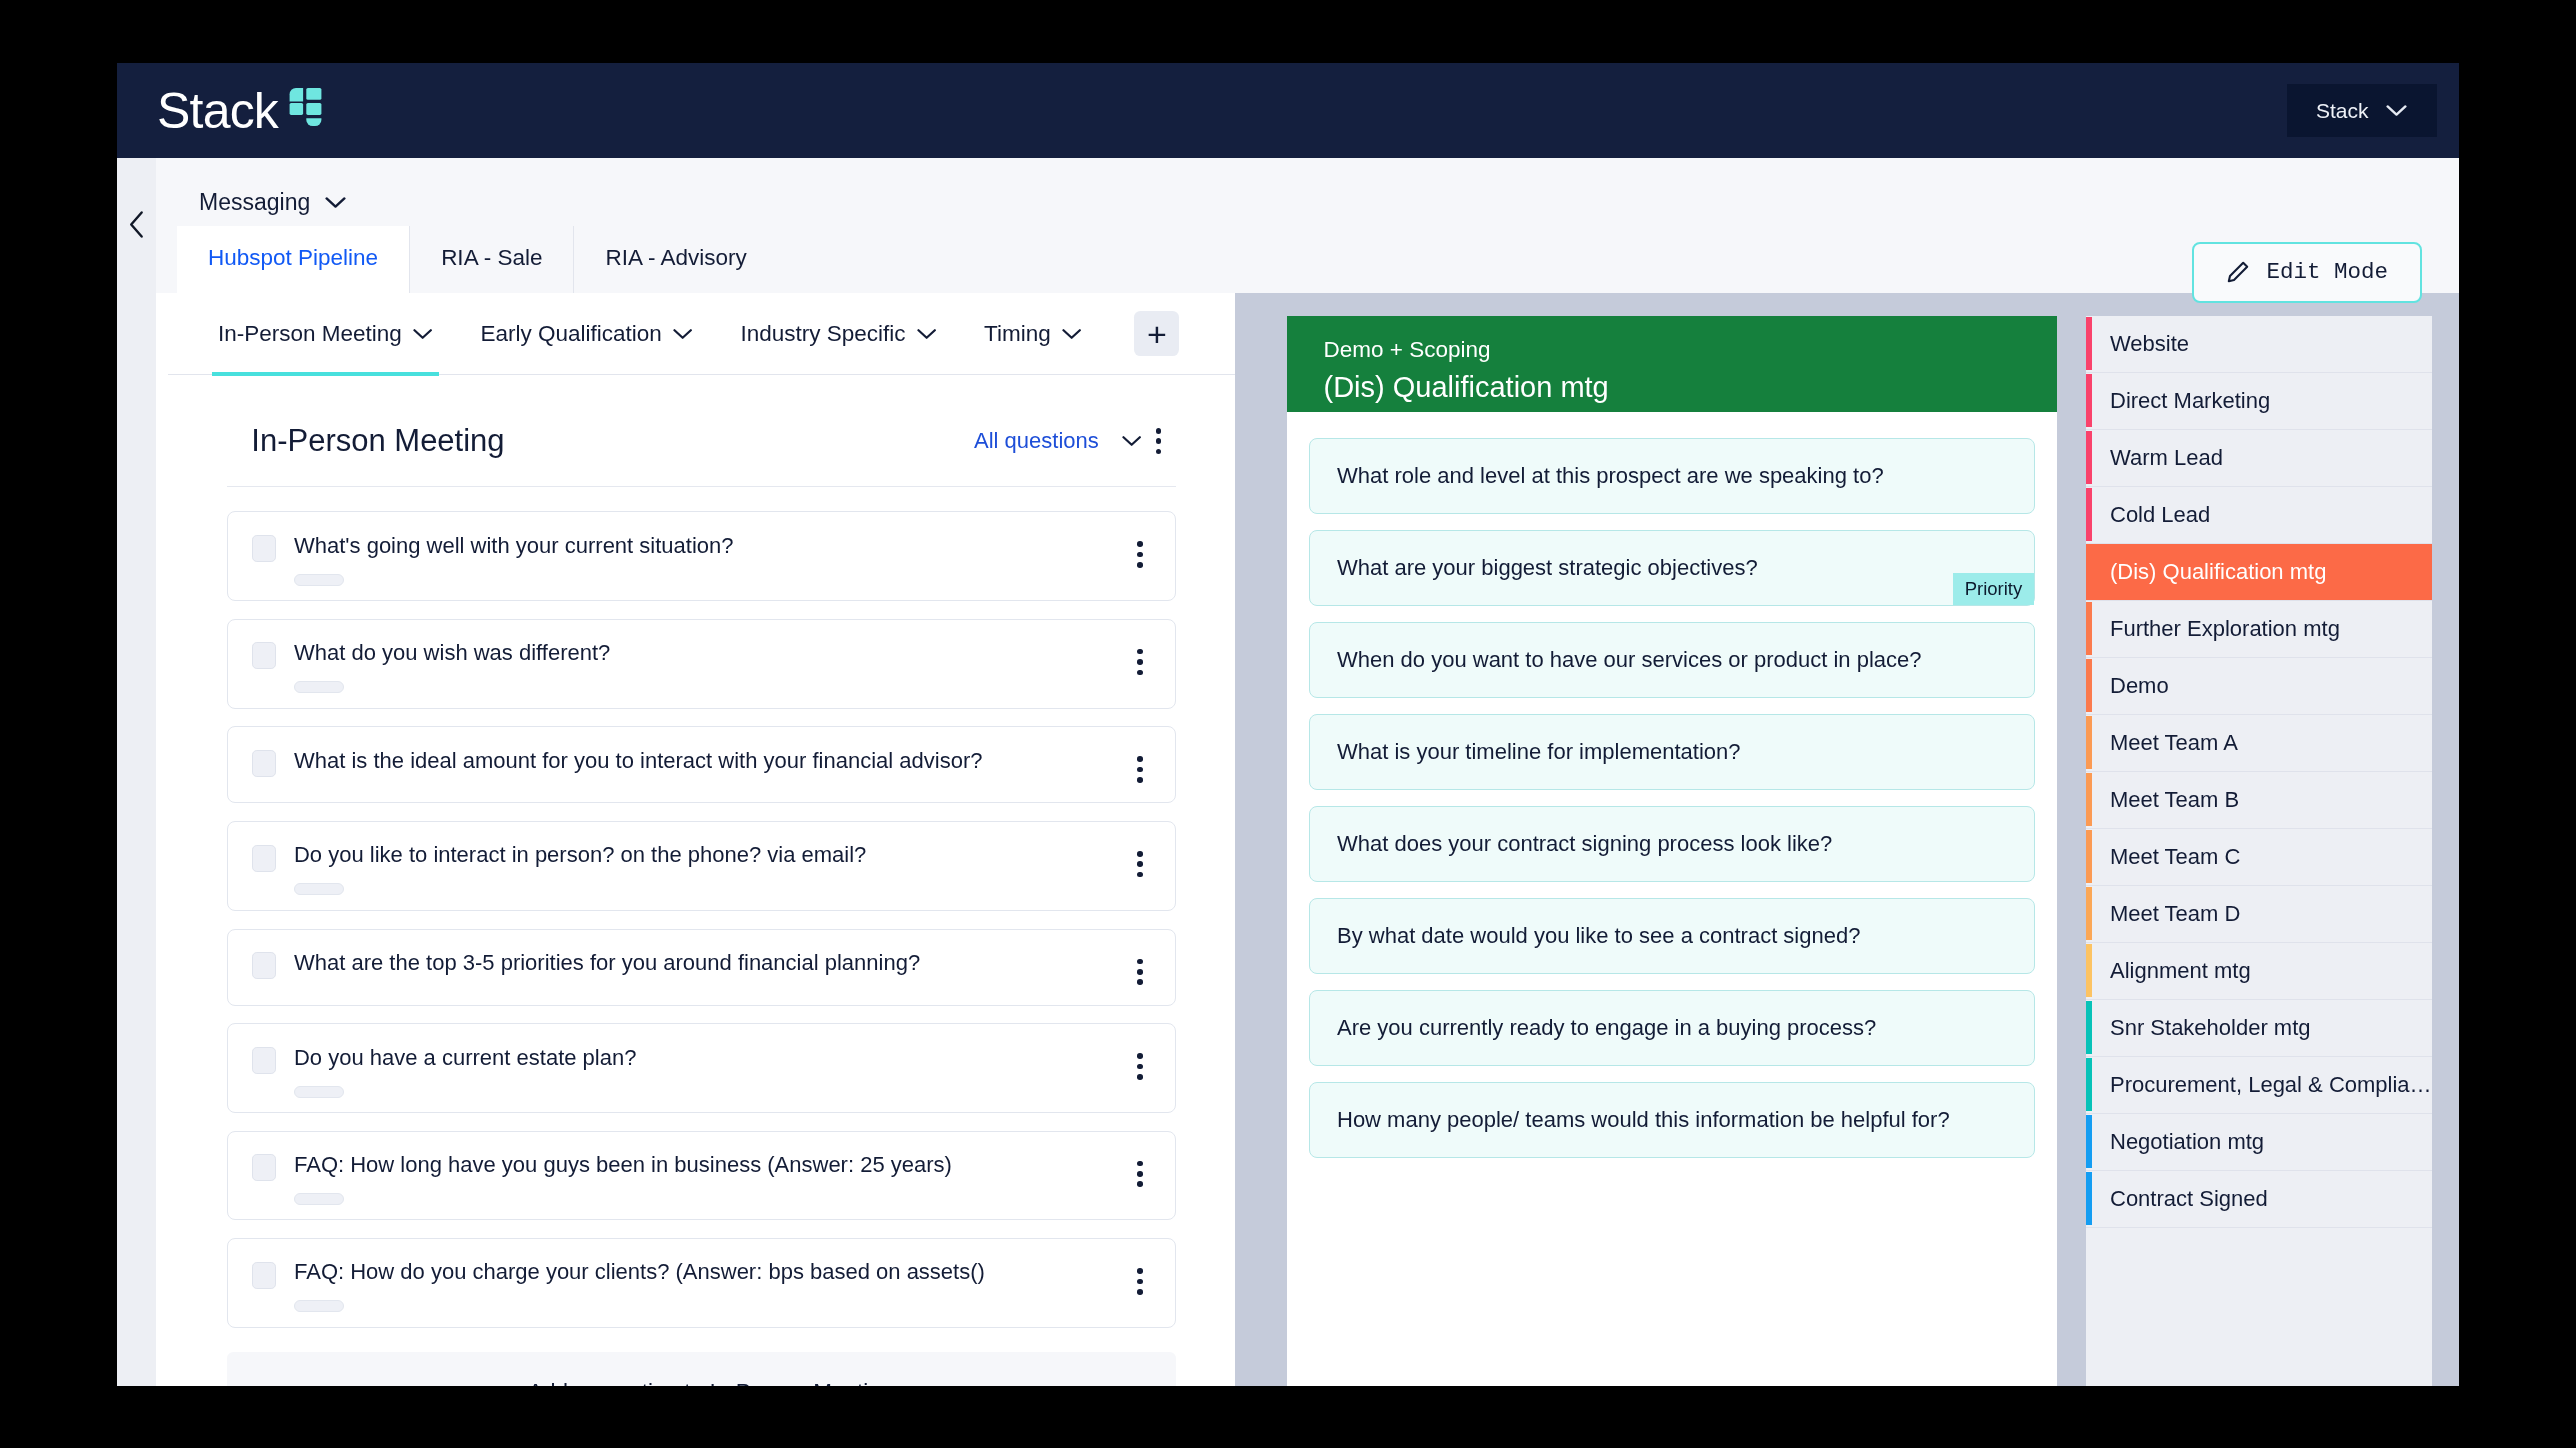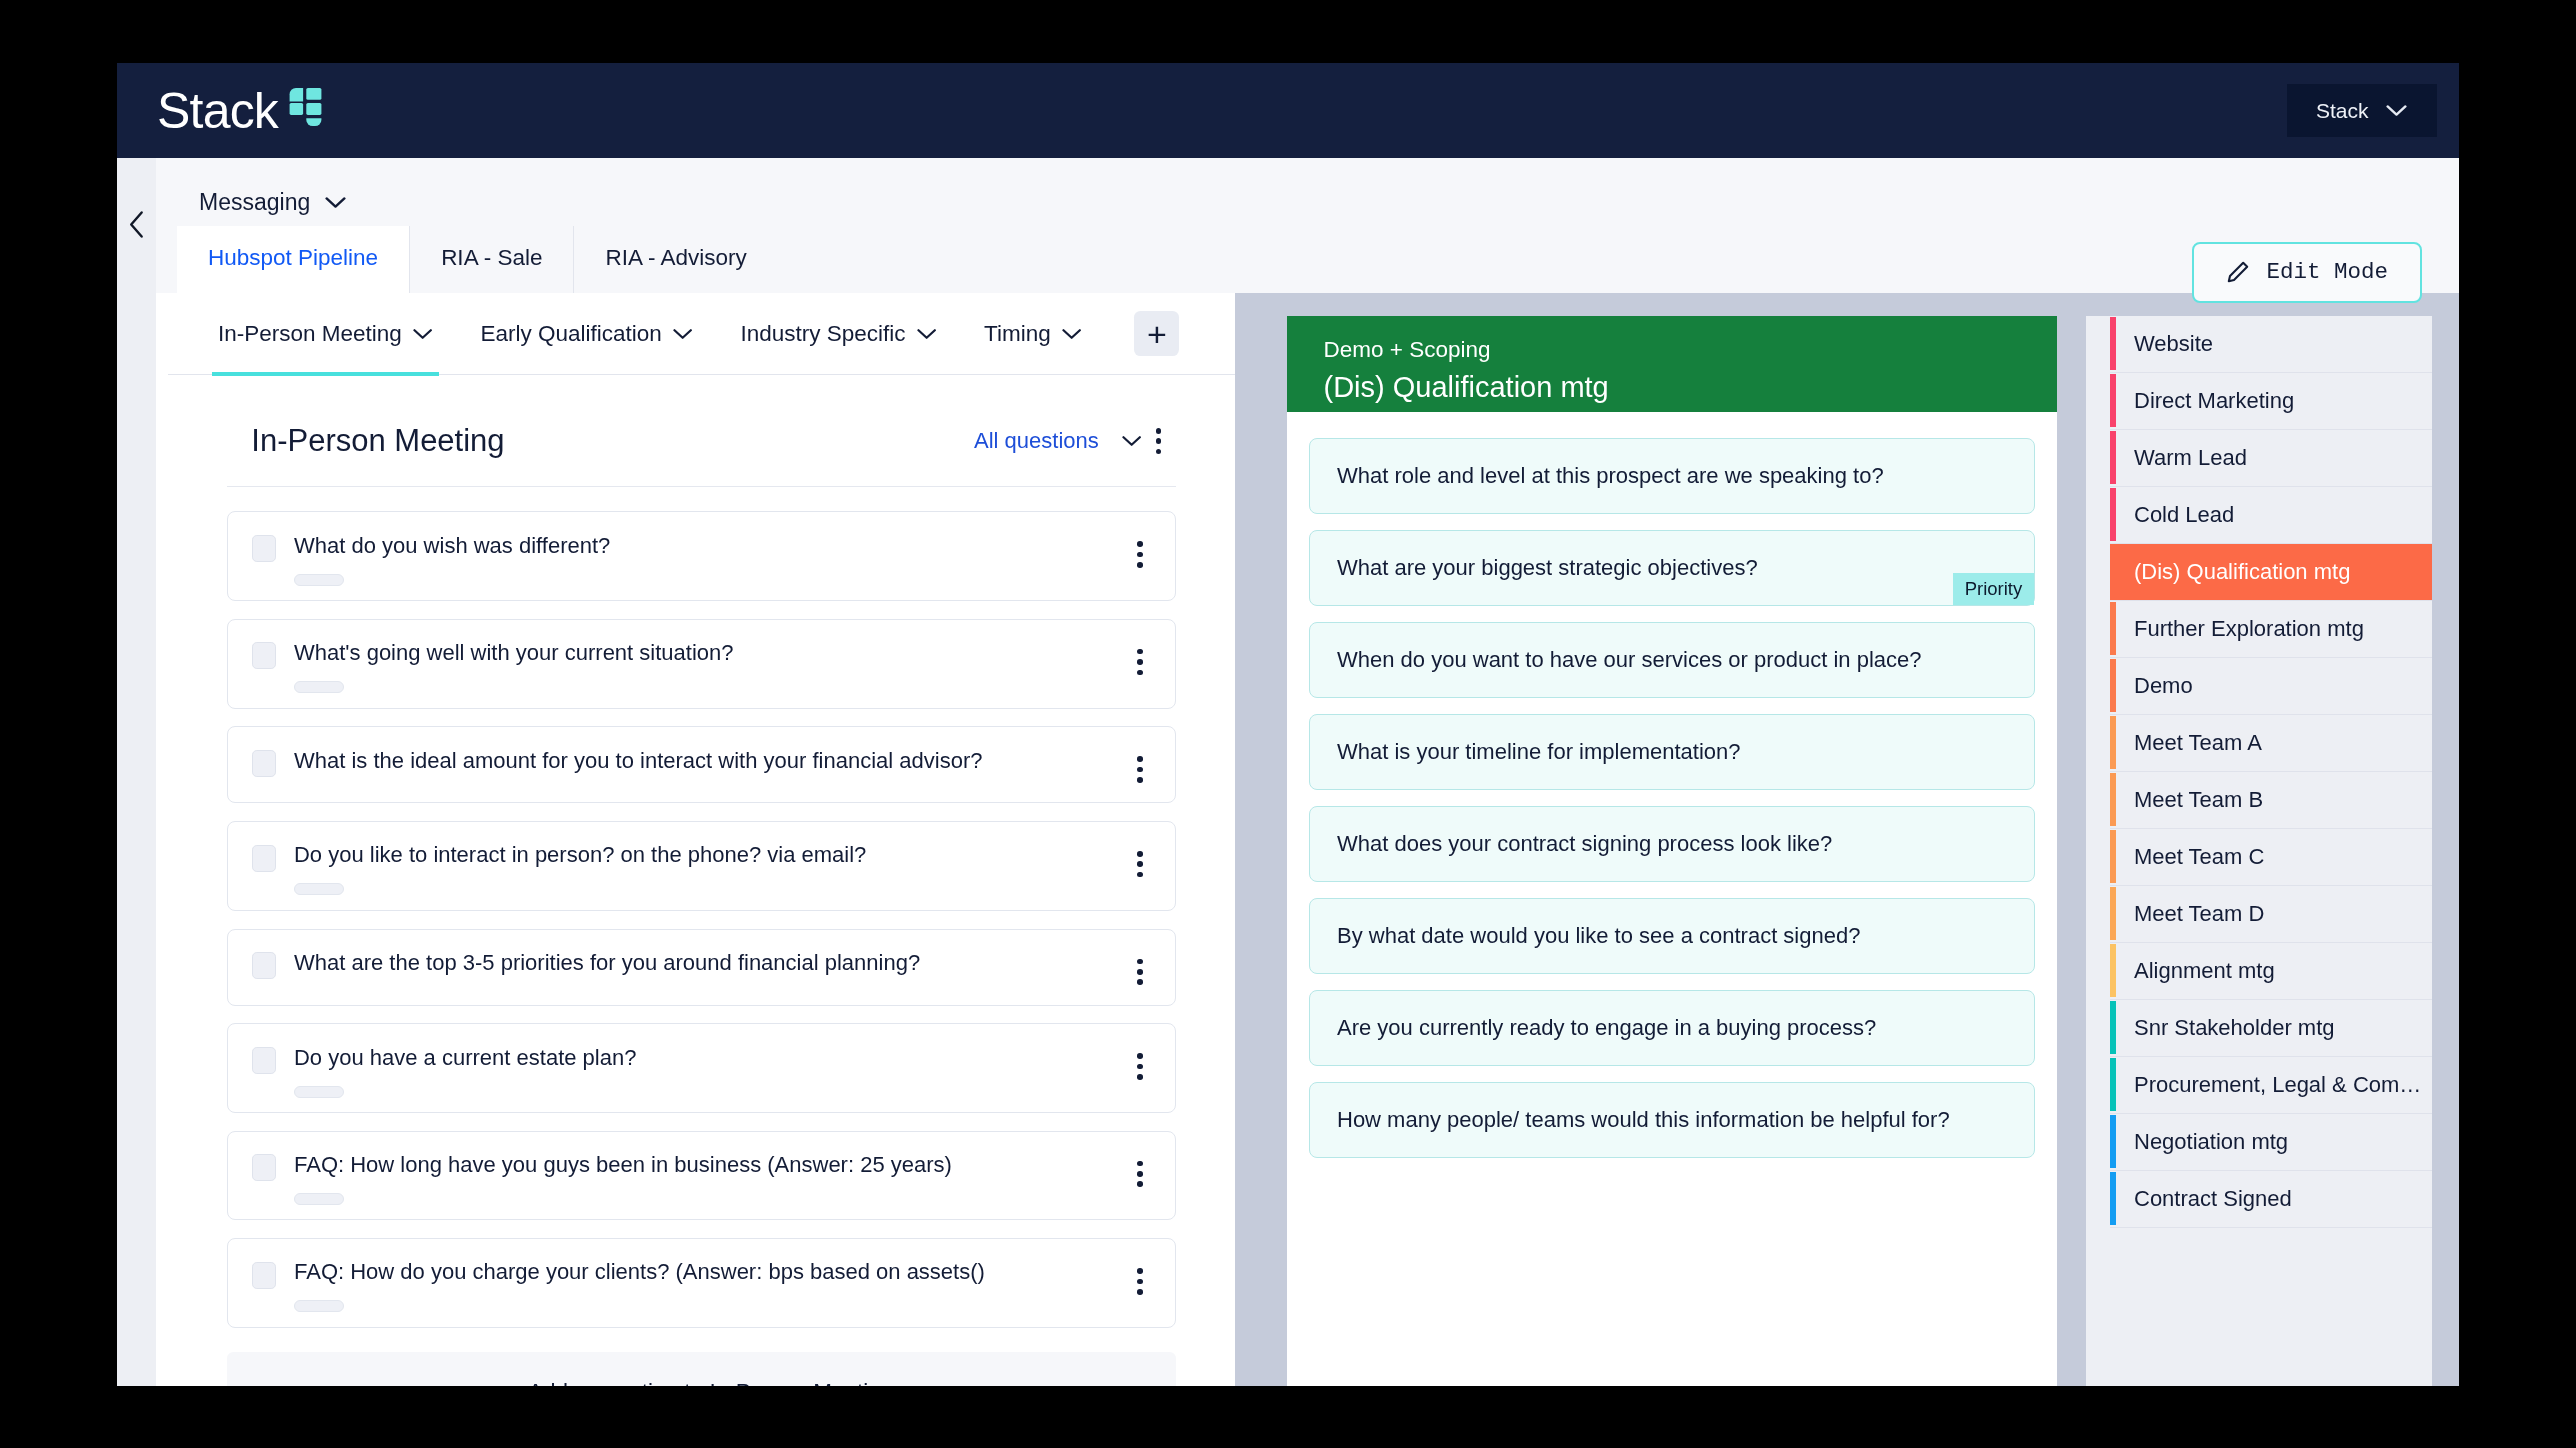--- a/index.html
+++ b/index.html
@@ -228,21 +228,20 @@
   }
   #stage-list { background: #edeff4; flex: 1 1 auto; overflow: hidden; }
   .stage-row {
     position: relative;
     display: flex; align-items: center;
     height: 57px;
     padding-left: 24px;
     border-bottom: 1.6px solid #dfe2eb;
     cursor: pointer;
     background: #edeff4;
-    margin-left: 24px;
   }
   .stage-row .bar {
     position: absolute; left: 0; top: 1.6px; bottom: 1.6px; width: 6.4px;
   }
   .stage-label {
     font-size: 22px; color: #131c36;
     white-space: nowrap; overflow: hidden; text-overflow: ellipsis;
   }
   .stage-row.selected { background: #fc6a47; }
   .stage-row.selected .stage-label { color: #ffffff; }
@@ -374,34 +373,34 @@
               <button class="kebab">
                   <i></i>
                   <i></i>
                   <i></i>
                 </button>
             </div>
 
             <div class="q-card">
               <span class="q-check"></span>
               <div class="q-body">
+                <div class="q-text">What's going well with your current situation?</div>
+                <div class="q-pill"></div>
+              </div>
+              <button class="kebab">
+                  <i></i>
+                  <i></i>
+                  <i></i>
+                </button>
+            </div>
+
+            <div class="q-card">
+              <span class="q-check"></span>
+              <div class="q-body">
                 <div class="q-text">What do you wish was different?</div>
-                <div class="q-pill"></div>
-              </div>
-              <button class="kebab">
-                  <i></i>
-                  <i></i>
-                  <i></i>
-                </button>
-            </div>
-
-            <div class="q-card">
-              <span class="q-check"></span>
-              <div class="q-body">
-                <div class="q-text">What's going well with your current situation?</div>
                 <div class="q-pill"></div>
               </div>
               <button class="kebab">
                   <i></i>
                   <i></i>
                   <i></i>
                 </button>
             </div>
 
             <div class="q-card">

